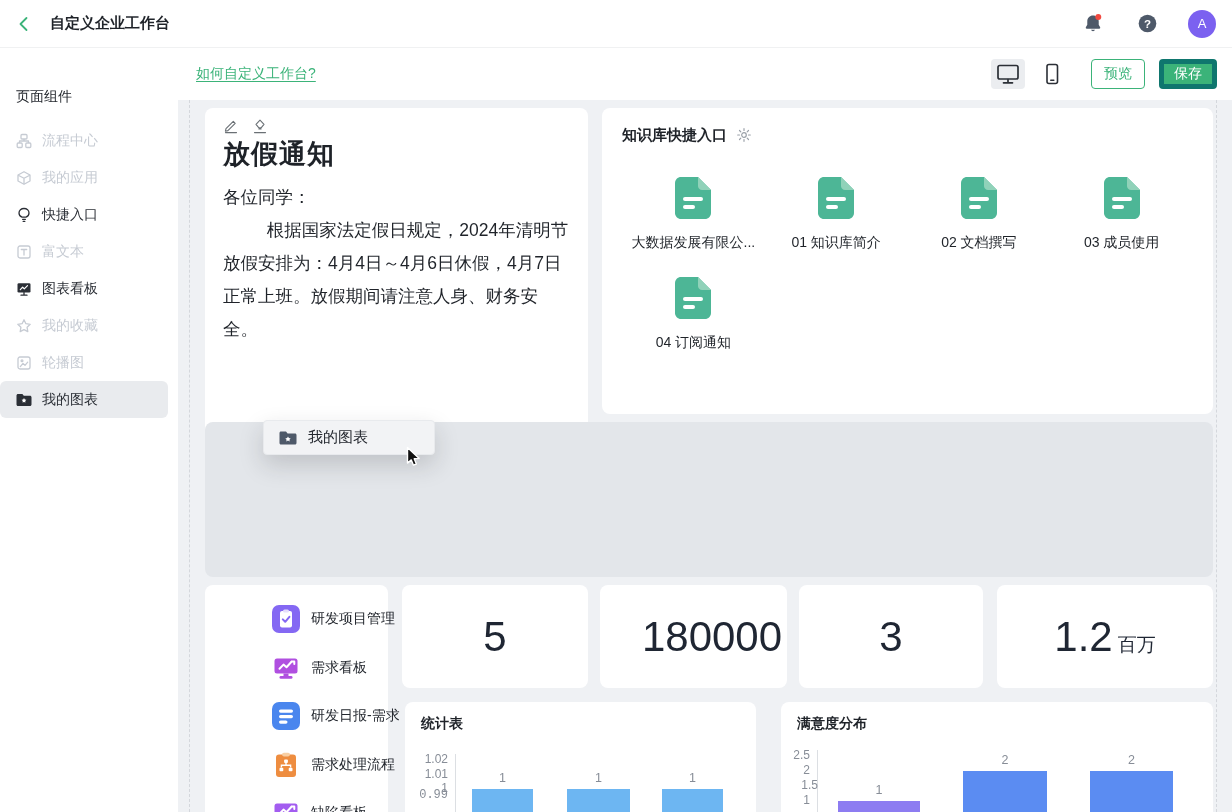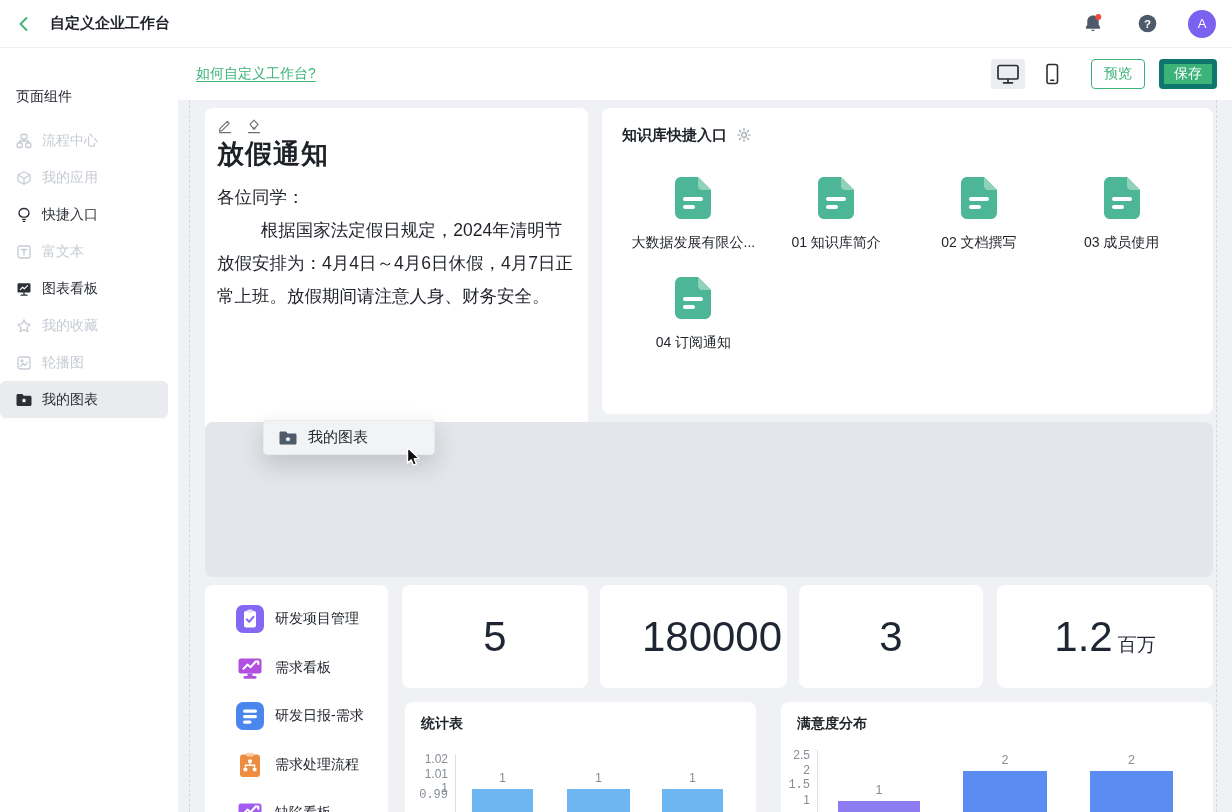--- a/index.html
+++ b/index.html
@@ -39,21 +39,21 @@
   .btn.ghost { width:54px; margin-left:22px; background:#fff; border:1px solid #3bb379; color:#3bb379; }
   .btn.solid { width:58px; margin-left:14px; background:#3bb379; border:5px solid #0f766e; color:#fff; }
 
   
   .canvas { position:absolute; left:178px; top:100px; width:1054px; height:712px; background:#eff1f4; overflow:hidden; }
   .guide { position:absolute; top:0; bottom:0; width:0; border-left:1px dashed #d4d7dc; }
   .guide.left { left:11px; } .guide.right { left:1038px; }
   .card { position:absolute; background:#fff; border-radius:8px; }
 
   
-  .notice { left:27px; top:8px; width:383px; height:364px; padding:10px 12px; }
+  .notice { left:27px; top:8px; width:383px; height:364px; padding:10px 18px; }
   .notice-tools { display:flex; gap:13px; height:16px; }
   .mini-btn { width:16px; height:16px; border:none; background:none; padding:0; cursor:pointer; display:flex; }
   .notice-title { font-size:27px; font-weight:bold; color:#1e2228; margin-top:2px; letter-spacing:1px; }
   .notice-body { margin-top:9px; font-size:17.5px; line-height:33px; color:#1f2329; }
   .notice-body .indent { text-indent:2.5em; }
 
   
   .kb { left:424px; top:8px; width:611px; height:306px; padding:16px 20px 0; }
   .kb-head { display:flex; align-items:center; gap:9px; height:22px; }
   .kb-title { font-size:15px; font-weight:bold; color:#1f2329; }
@@ -67,21 +67,21 @@
   
   .placeholder { position:absolute; left:27px; top:322px; width:1008px; height:155px; background:#e3e6ea; border-radius:8px; }
   .chip { position:absolute; left:85px; top:320px; width:172px; height:35px; background:#f2f3f5; border-radius:4px;
           display:flex; align-items:center; padding:0 15px; gap:11px; z-index:5;
           box-shadow:0 10px 24px rgba(31,35,41,.18); border:1px solid #e8eaed; cursor:grabbing; }
   .chip-label { font-size:15px; color:#23272e; }
   .cursor { position:absolute; left:225px; top:346px; width:19px; height:23px; z-index:9; pointer-events:none; }
 
   
   .clist { left:27px; top:485px; width:183px; height:280px; padding-top:10px; }
-  .cl-item { height:48.5px; display:flex; align-items:center; padding-left:31px; gap:11px; cursor:pointer; }
+  .cl-item { height:48.5px; display:flex; align-items:center; padding-left:31px; gap:11px; cursor:pointer;margin-left:36px; }
   .cl-ic { width:28px; height:28px; flex:none; display:block; }
   .cl-ic svg { width:100%; height:100%; }
   .cl-label { font-size:14px; color:#23272e; white-space:nowrap; }
 
   
   .stat { position:absolute; top:485px; height:103px; background:#fff; border-radius:8px;
           display:flex; align-items:baseline; justify-content:center; }
   .stat.s1 { left:224px; width:186px; } .stat.s2 { left:422px; width:187px;padding-left:37px; }
   .stat.s3 { left:621px; width:184px; } .stat.s4 { left:819px; width:216px; }
   .stat-val { font-size:42px; color:#1f2633; line-height:103px; }
@@ -429,21 +429,21 @@
           <div class="bar" style="left: 257px; width: 61px; top: 87px; background: rgb(109, 182, 242);"></div>
           <div class="bar-label" style="left: 257px; width: 61px; top: 69px;">1</div>
         </div>
     </section>
     <section class="card chart-card" id="chart-2">
       <h3 class="chart-title">满意度分布</h3>
       <div class="plot">
           <div class="axis" style="left: 36px; top: 48px;"></div>
           <div class="tick" style="left: 0px; width: 29px; top: 46px;">2.5</div>
           <div class="tick" style="left: 0px; width: 29px; top: 61px;">2</div>
-          <div class="tick" style="left: 0px; width: 29px; top: 76px; font-family: Liberation Mono, monospace;">1.5</div>
+          <div class="tick" style="left: 8px; width: 29px; top: 76px;">1.5</div>
           <div class="tick" style="left: 0px; width: 29px; top: 91px;">1</div>
           <div class="bar" style="left: 57px; width: 82px; top: 99px; background: rgb(141, 124, 241);"></div>
           <div class="bar-label" style="left: 57px; width: 82px; top: 81px;">1</div>
           <div class="bar" style="left: 182px; width: 84px; top: 69px; background: rgb(91, 140, 242);"></div>
           <div class="bar-label" style="left: 182px; width: 84px; top: 51px;">2</div>
           <div class="bar" style="left: 309px; width: 83px; top: 69px; background: rgb(91, 140, 242);"></div>
           <div class="bar-label" style="left: 309px; width: 83px; top: 51px;">2</div>
         </div>
     </section>
   </main>

